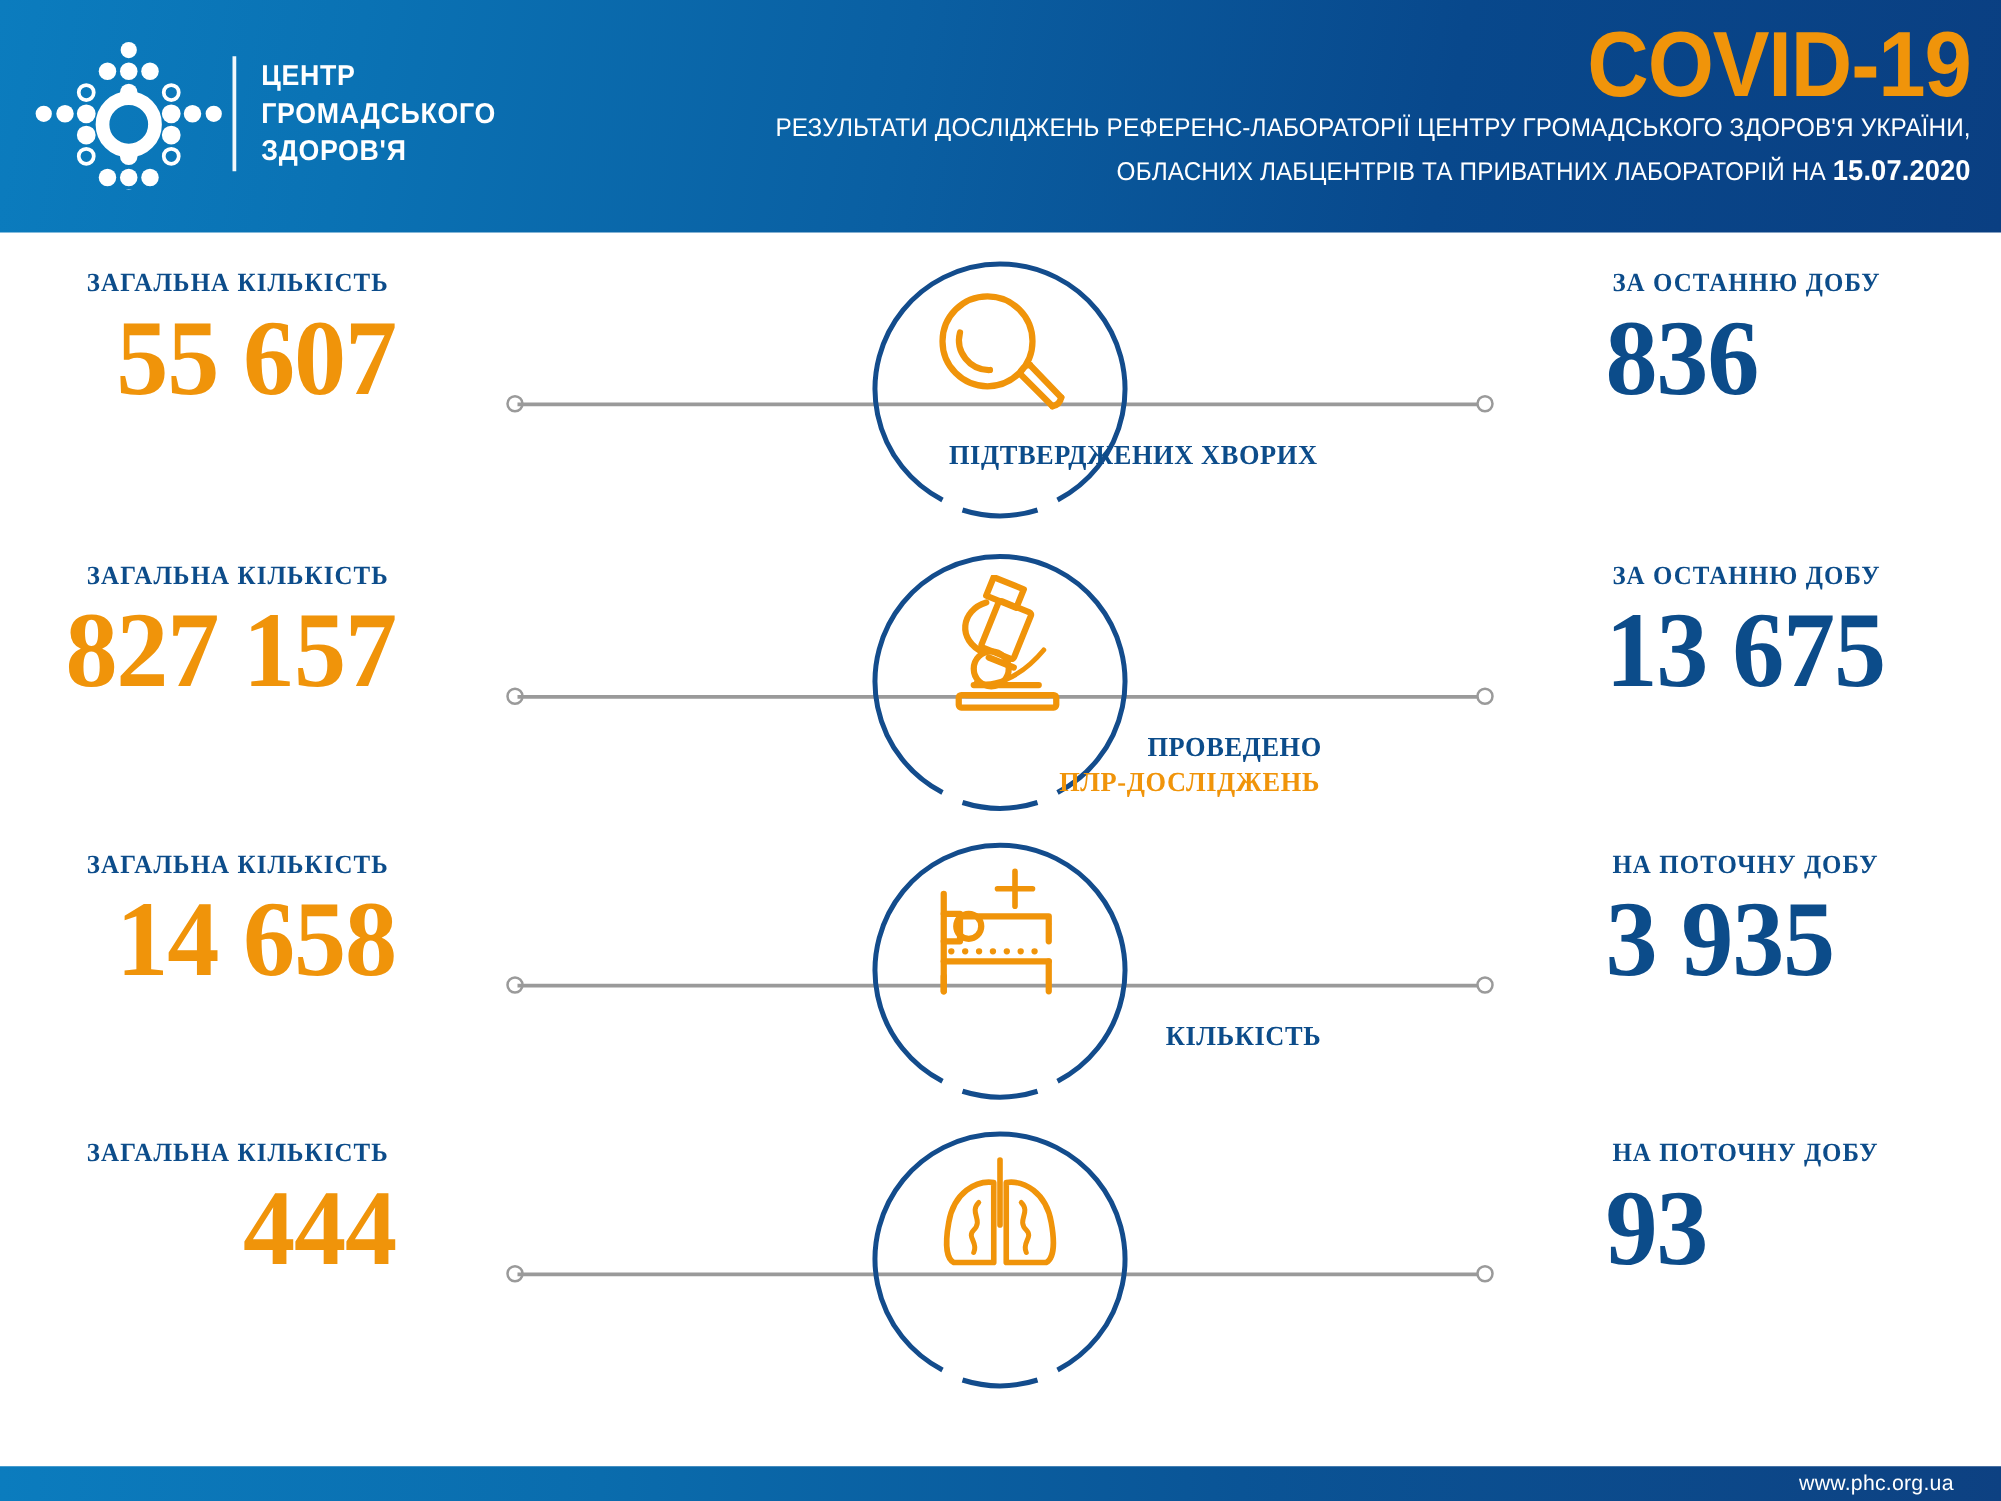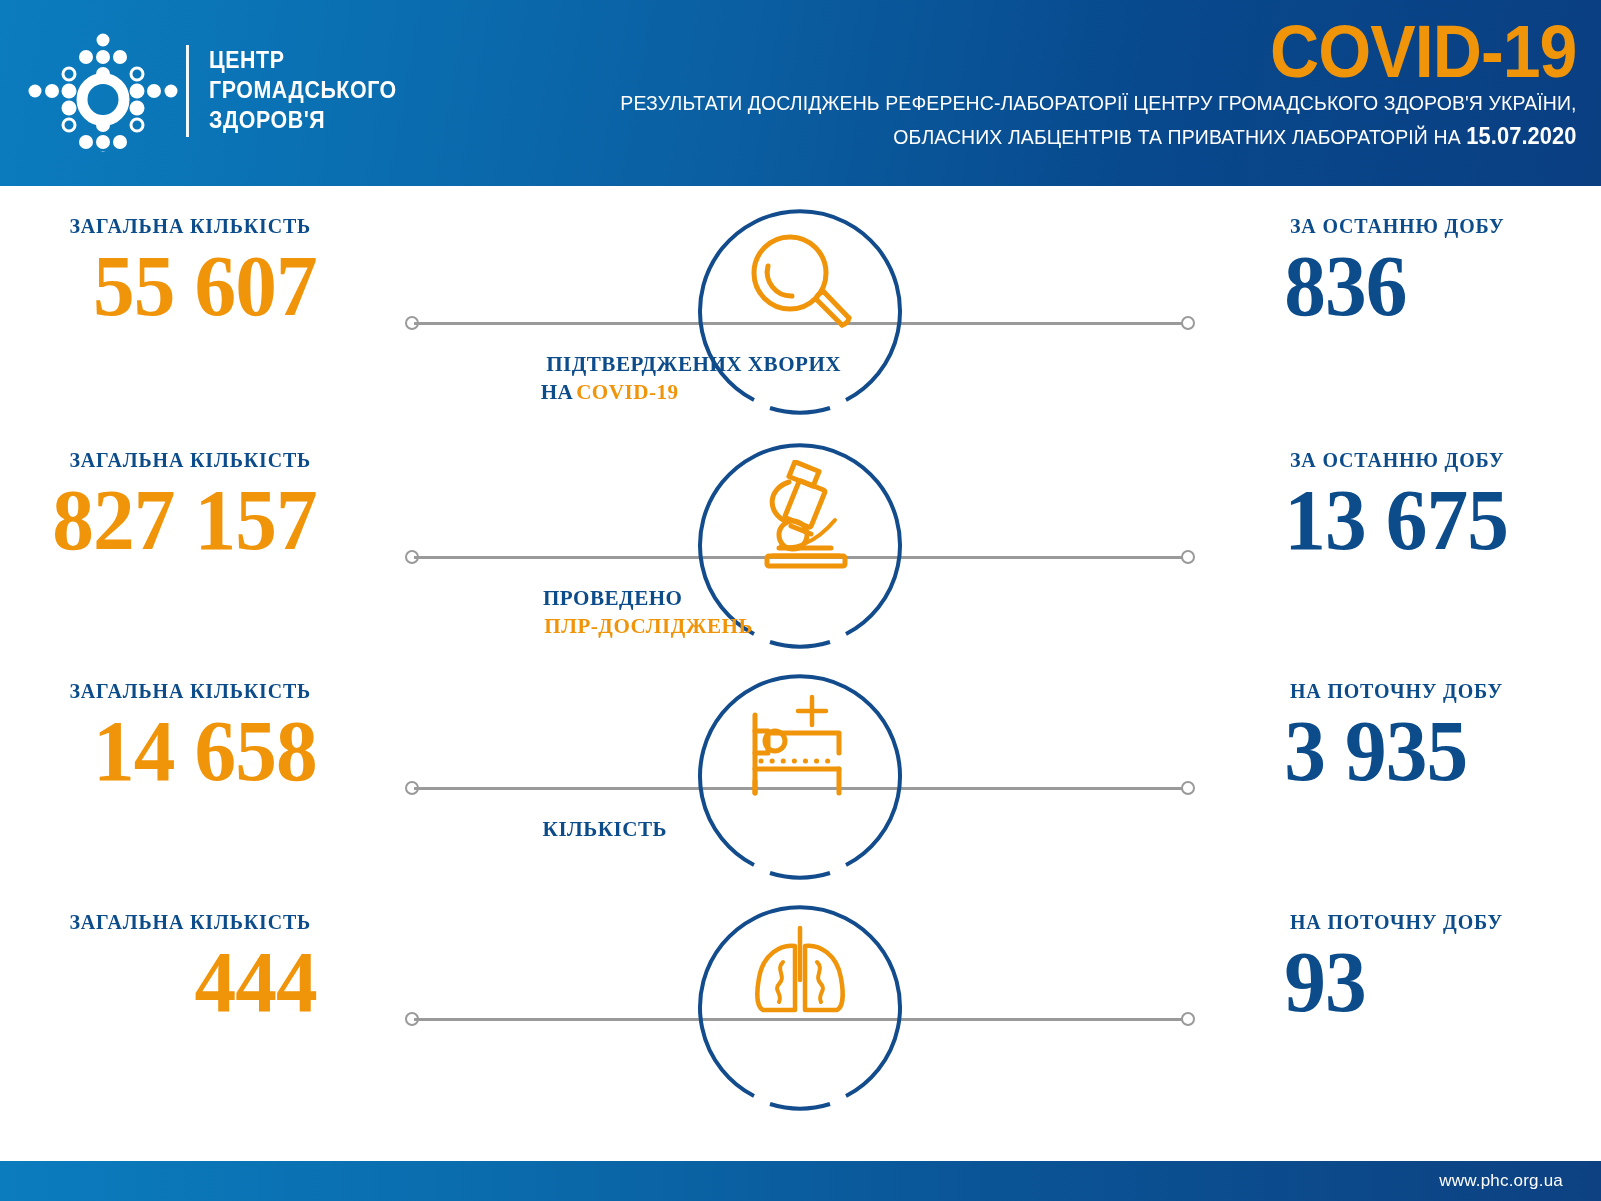--- a/index.html
+++ b/index.html
@@ -72,30 +72,30 @@
   .stat.right .stat-value { color:#0C4C8A; transform-origin:left center;  padding-left:55px; }
 
   
   .medallion { position:absolute; left:690px; top:8px; width:220px; height:232px; }
   .ring { position:absolute; left:0; top:0; width:220px; height:220px; }
   .icon-wrap {
     position:absolute; left:50%; top:26px; transform:translateX(-50%);
     width:130px; height:118px;
   }
   .med-caption {
-    position:absolute; left:-150px; top:150px; width:520px; text-align:left;
+    position:absolute; left:-150px; top:150px; width:520px; text-align:right;
     color:#0C4C8A; font-size:22px; font-weight:bold; line-height:1.26;
     letter-spacing:.5px;
   }
   .med-caption .hl { color:#F0940A; }
   .med-caption span { display:inline-block; transform:scaleX(.96); }
 
   
   .footer {
-    position:absolute; left:0; bottom:0; width:1601px; height:40px;
+    position:absolute; left:0; bottom:0; width:1601px; height:28px;
     background:linear-gradient(90deg,#0B7CBE 0%,#0a6cad 30%,#0a5496 62%,#0d4182 100%);
     margin-top:20px;
   }
   .footer-url {
     position:absolute; right:38px; top:50%; transform:translateY(-50%);
     color:#ffffff; font-size:17px; letter-spacing:.2px;
   }
 </style>
 </head>
 <body>
@@ -176,21 +176,20 @@
           <circle cx="55" cy="47" r="36"></circle>
           <path d="M33 40 A24 24 0 0 0 57 70"></path>
           <line x1="81" y1="73" x2="107" y2="99"></line>
           <line x1="89" y1="66" x2="114" y2="92"></line>
           <path d="M107 99 A9 9 0 0 0 114 92"></path>
           <path d="M81 73 A9 9 0 0 1 89 66"></path>
         </svg>
       </div>
       <div class="med-caption">
         <div><span>ПІДТВЕРДЖЕНИХ ХВОРИХ</span></div>
-        <div><span>НА </span><span class="hl">COVID-19</span></div>
       </div>
     </div>
   </div>
 
   <div class="row r2">
     <div class="connector">
       <div class="conn-dot left"></div>
       <div class="conn-line"></div>
       <div class="conn-dot right"></div>
     </div>

